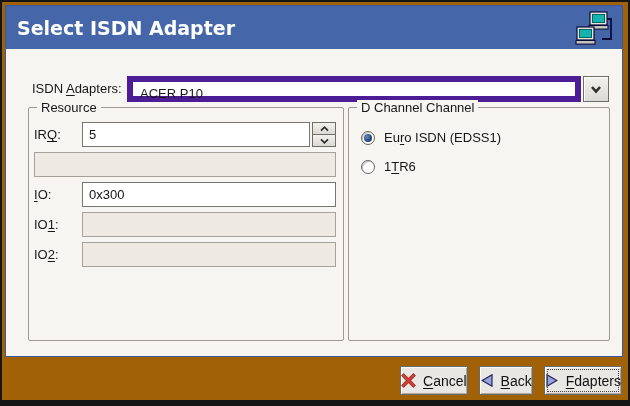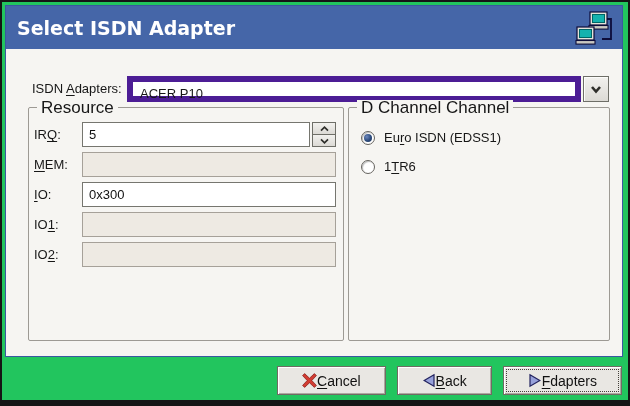--- a/index.html
+++ b/index.html
@@ -1,21 +1,21 @@
 <!DOCTYPE html>
 <html><head>
 <meta charset="utf-8">
 <style>
   * { box-sizing: border-box; margin: 0; padding: 0; }
   html,body { width:630px; height:406px; }
   body { position:relative; font-family:"Liberation Sans", sans-serif; background:#555; }
 
   .window {
     position:absolute; inset:0; width:630px; height:406px;
-    background:#22c55e;
+    background:#a16207;
     border:2px solid #151515; border-bottom-width:6px;
   }
 
   
   .frame {
     position:absolute; left:3px; top:3px; width:618px; height:352px;
     border:1px solid #3a57a0; background:#f6f5f2;
   }
   .titlebar {
     height:43px; background:#4566a8; display:flex; align-items:center;
@@ -47,21 +47,21 @@
     border:1px solid #6e6e67; box-shadow:inset 1px 1px 0 #fcfcfa;
     display:flex; align-items:center; justify-content:center; cursor:pointer;
   }
 
   
   .group {
     position:absolute; border:1px solid #9d9a94; border-radius:2px;
   }
   .group-label {
     position:absolute; top:-8px; left:8px; background:#f6f5f2;
-    padding:0 4px; font-size:17px; line-height:16px;
+    padding:0 4px; font-size:13px; line-height:16px;
   }
   .group-resource { left:22px; top:57px; width:316px; height:234px; }
   .group-dchannel { left:342px; top:57px; width:262px; height:234px; }
 
   .res-row { position:absolute; left:5px; right:7px; height:25px; display:flex; }
   .res-row .rlabel { width:48px; line-height:25px; flex:none; }
   .field {
     flex:1; height:25px; background:#ffffff; border:1px solid #76766f;
     font:13px "Liberation Sans",sans-serif; padding:0 6px; color:#111;
   }
@@ -85,22 +85,22 @@
   }
   .radio-circle.checked::after {
     content:""; position:absolute; left:2px; top:2px; width:8px; height:8px;
     border-radius:50%;
     background:radial-gradient(circle at 35% 35%, #6d88bd 0%, #2c4a7c 55%, #1d3356 100%);
   }
 
   
   .button-bar { position:absolute; right:6px; top:364px; display:flex; gap:11px; }
   .btn {
-    position:relative; height:29px; padding:0 24px;
-    display:flex; align-items:center; 
+    position:relative; height:29px; padding:0 0;
+    display:flex; align-items:center; gap:7px;
     background:#e9e7e3; border:1px solid #6f6b63;
     box-shadow:inset 1px 1px 0 #ffffff, inset -1px -1px 0 #aca89f;
     font:14px "Liberation Sans",sans-serif; color:#111; cursor:pointer;text-align:center;
   }
   .btn.focused::after {
     content:""; position:absolute; inset:2px; border:1px dotted #44403a; pointer-events:none;
   }
   .btn svg { flex:none; }
 </style>
 </head>
@@ -154,21 +154,20 @@
               <button class="spin-btn">
                   <svg width="9" height="6" viewBox="0 0 9 6">
                     <polyline points="1,1.4 4.5,4.8 8,1.4" fill="none" stroke="#2e2e2a" stroke-width="1.7"></polyline>
                   </svg>
                 </button>
             </div>
           </div>
         </div>
 
         <div class="res-row" style="top:44px;">
-          <div class="rlabel"><span></span><span class="u">M</span><span>EM:</span></div>
           <input class="field disabled" disabled="" value="" style="">
         </div>
 
         <div class="res-row" style="top:74px;">
           <div class="rlabel"><span></span><span class="u">I</span><span>O:</span></div>
           <input class="field" value="0x300" style="">
         </div>
 
         <div class="res-row" style="top:104px;">
           <div class="rlabel"><span>IO</span><span class="u">1</span><span>:</span></div>

